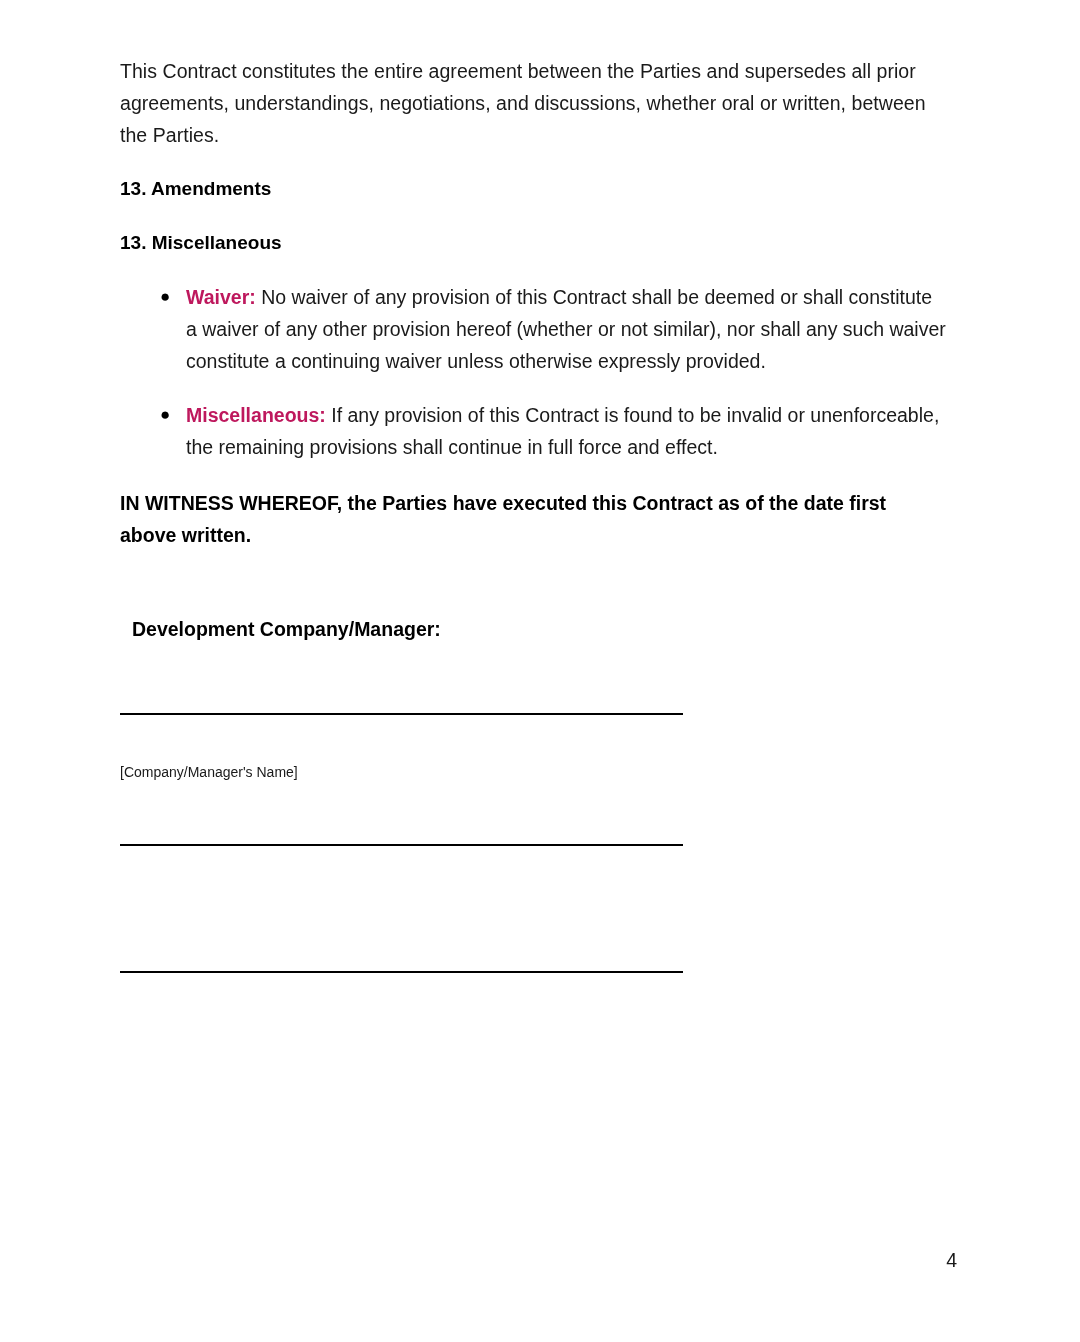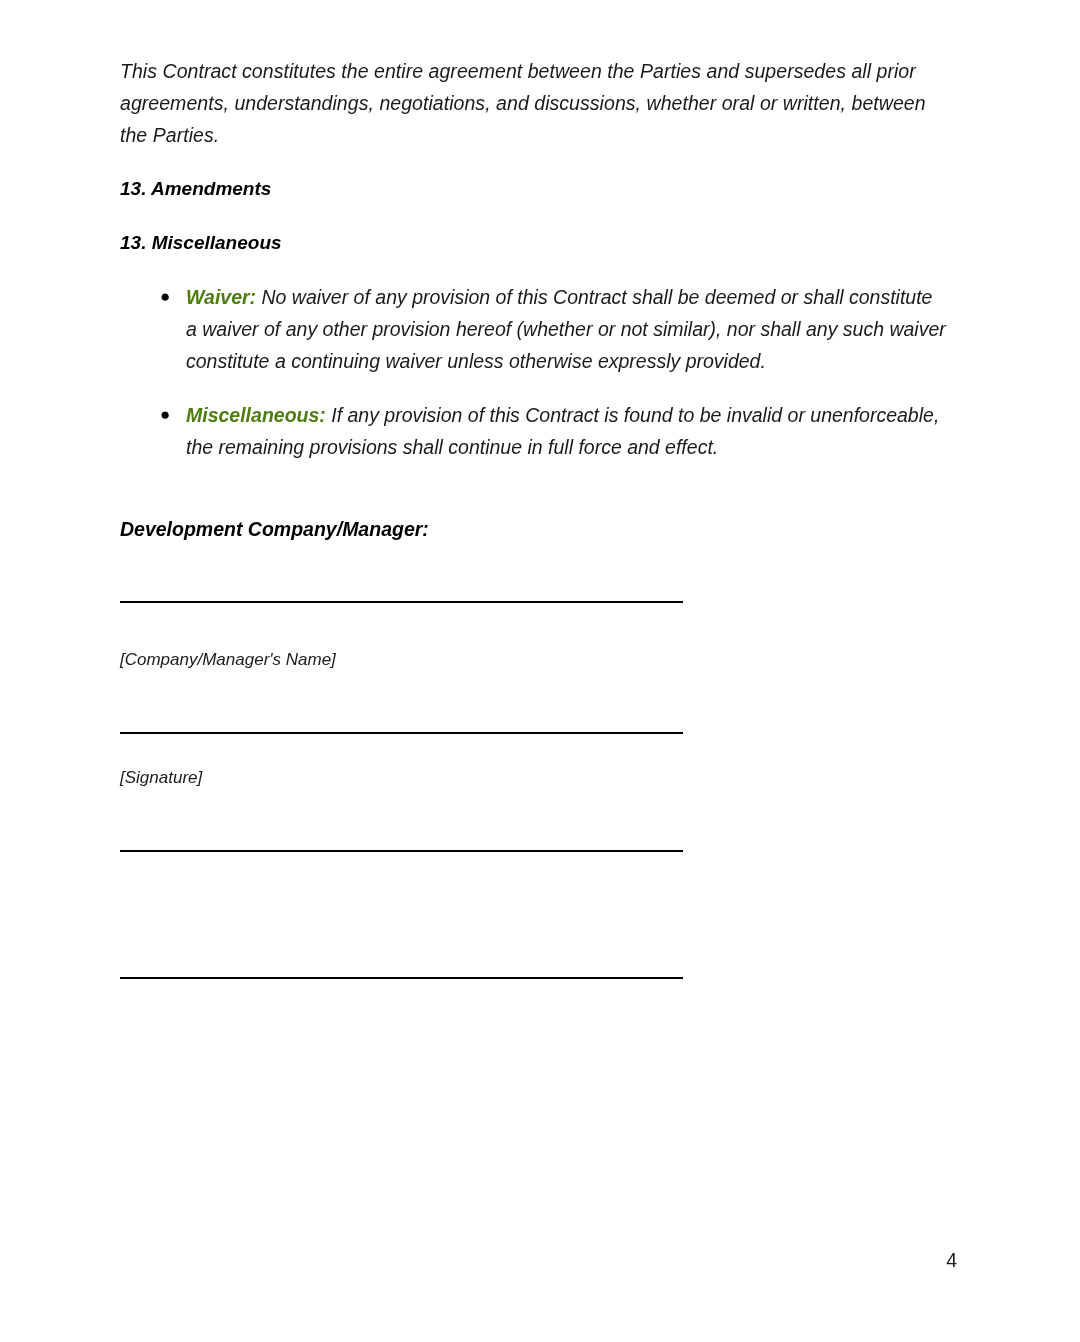--- a/index.html
+++ b/index.html
@@ -21,21 +21,20 @@
     top: 0; left: 0;
     width: 1080px;
     height: 1342px;
     background: #ffffff;
   }
   .content {
     position: absolute;
     left: 120px;
     top: 55px;
     width: 826px;
-    font-style: italic;
   }
   p.body-para {
     font-size: 19.5px;
     line-height: 32px;
     margin: 0 0 22px 0;
     color: #1a1a1a;
     letter-spacing: 0.05px;
   }
   h2.section-heading {
     font-size: 19px;
@@ -64,49 +63,49 @@
   ul.clause-list li .bullet {
     position: absolute;
     left: 40px;
     top: 0;
     font-size: 17px;
     line-height: 32px;
     color: #000000;
   }
   ul.clause-list li .term {
     font-weight: bold;
-    color: #4d7c0f;
+    color: #be185d;
   }
   p.witness-para {
     font-size: 19.5px;
     line-height: 32px;
     font-weight: bold;
     margin: 24px 0 22px 0;
     color: #000000;
     max-width: 800px;
   }
   h3.party-heading {
     font-size: 19.5px;
     line-height: 32px;
     font-weight: bold;
-    margin: 0;
+    margin: 12px;
     color: #000000;
   }
   .sig-block {
     margin: 0;
   }
   .sig-rule {
     width: 563px;
     height: 0;
     border: 0;
     border-top: 2px solid #000000;
     margin: 0;
   }
   .sig-label {
-    font-size: 17px;
+    font-size: 14px;
     line-height: 32px;
     color: #1a1a1a;
     margin: 0;
   }
   .spacer-lg { height: 56px; }
   .spacer-md { height: 41px; }
   .spacer-sm { height: 28px; }
   .page-number {
     position: absolute;
     left: 0;
@@ -136,38 +135,33 @@
 
     <ul class="clause-list">
       <li>
         <span class="bullet">●</span><span class="term">Waiver:</span><span> No waiver of any provision of this Contract shall be deemed or shall constitute a waiver of any other provision hereof (whether or not similar), nor shall any such waiver constitute a continuing waiver unless otherwise expressly provided.</span>
       </li>
       <li>
         <span class="bullet">●</span><span class="term">Miscellaneous:</span><span> If any provision of this Contract is found to be invalid or unenforceable, the remaining provisions shall continue in full force and effect.</span>
       </li>
     </ul>
 
+    <p class="witness-para">IN WITNESS WHEREOF, the Parties have executed this Contract as of the date first above written.</p>
 
     <div class="spacer-sm"></div>
 
     <h3 class="party-heading">Development Company/Manager:</h3>
 
     <div class="sig-block">
       <div class="spacer-lg"></div>
       <hr class="sig-rule">
       <div class="spacer-md"></div>
       <p class="sig-label">[Company/Manager's Name]</p>
     </div>
 
-    <div class="sig-block">
-      <div class="spacer-lg"></div>
-      <hr class="sig-rule">
-      <div class="spacer-sm"></div>
-      <p class="sig-label">[Signature]</p>
-    </div>
 
     <div class="sig-block">
       <div class="spacer-lg"></div>
       <hr class="sig-rule">
       <div class="spacer-sm"></div>
     </div>
 
     <div class="spacer-md"></div>
 
 

